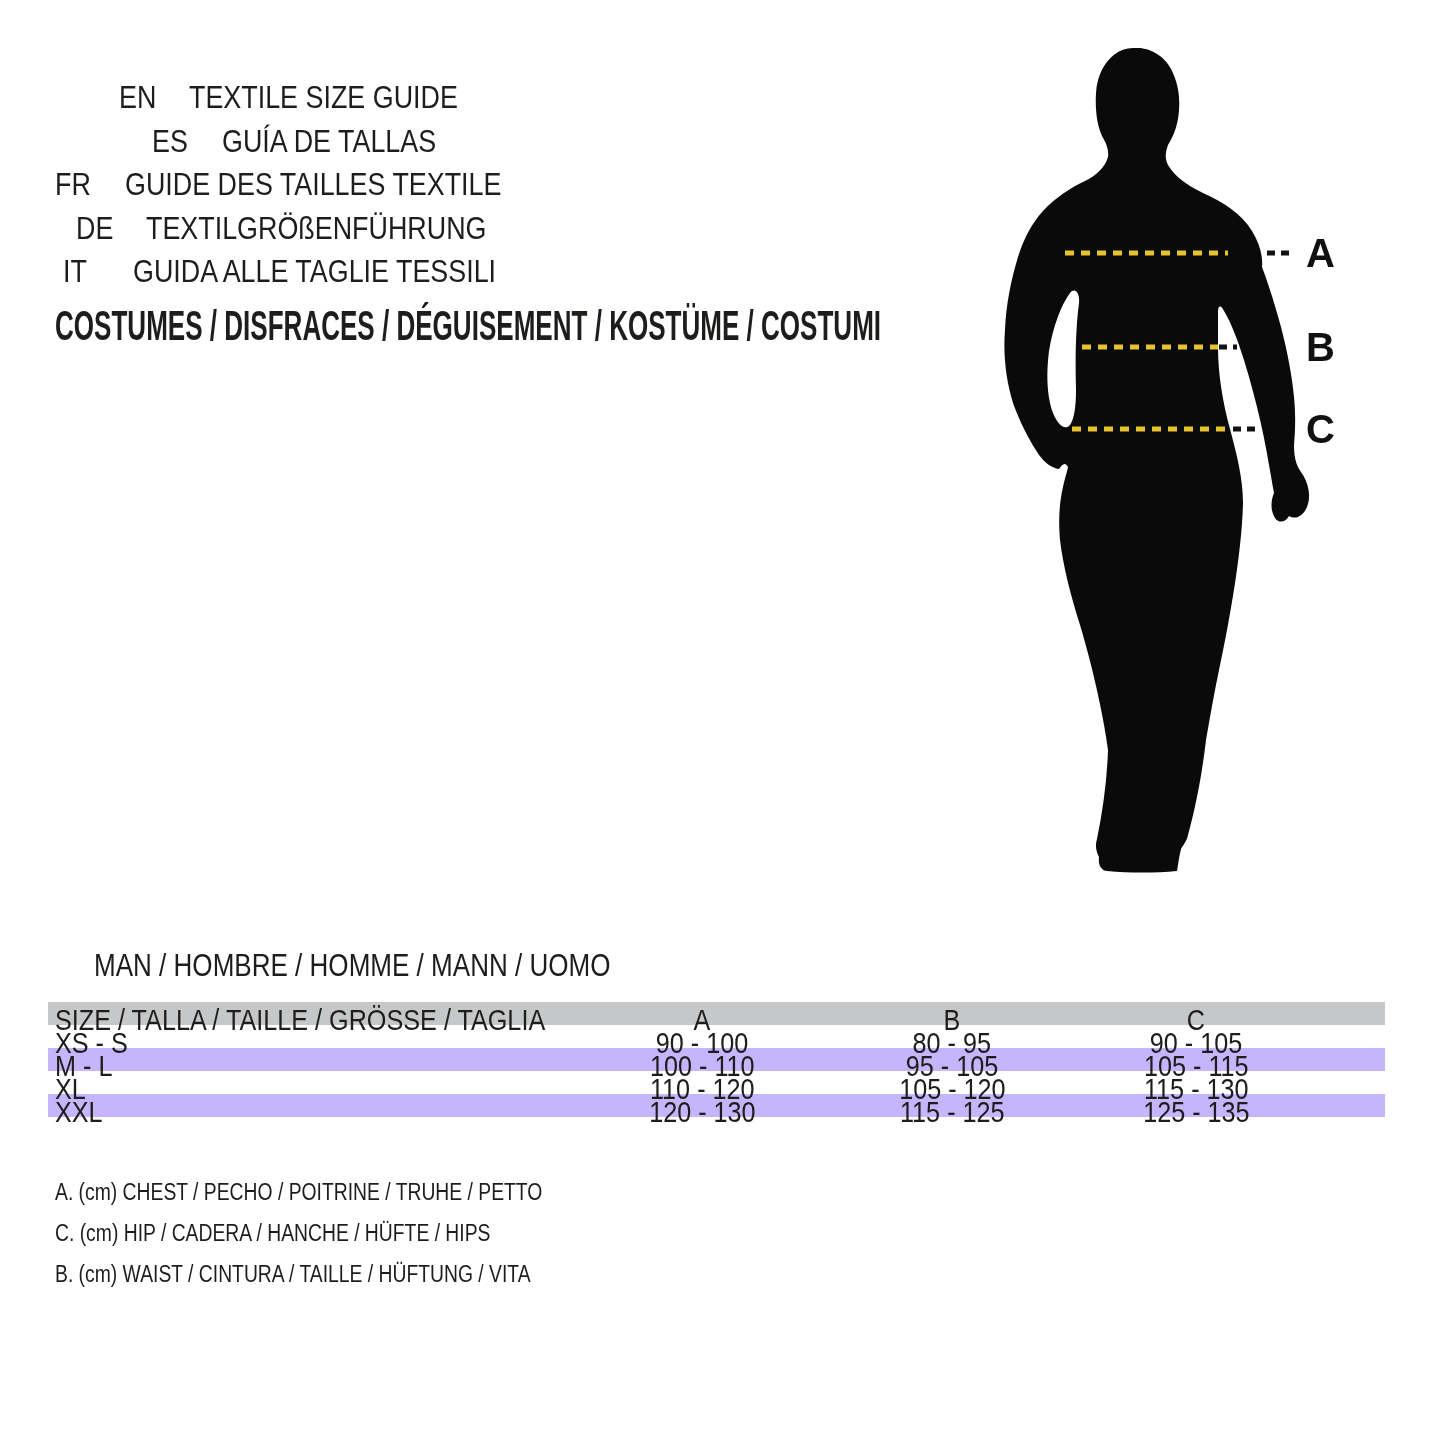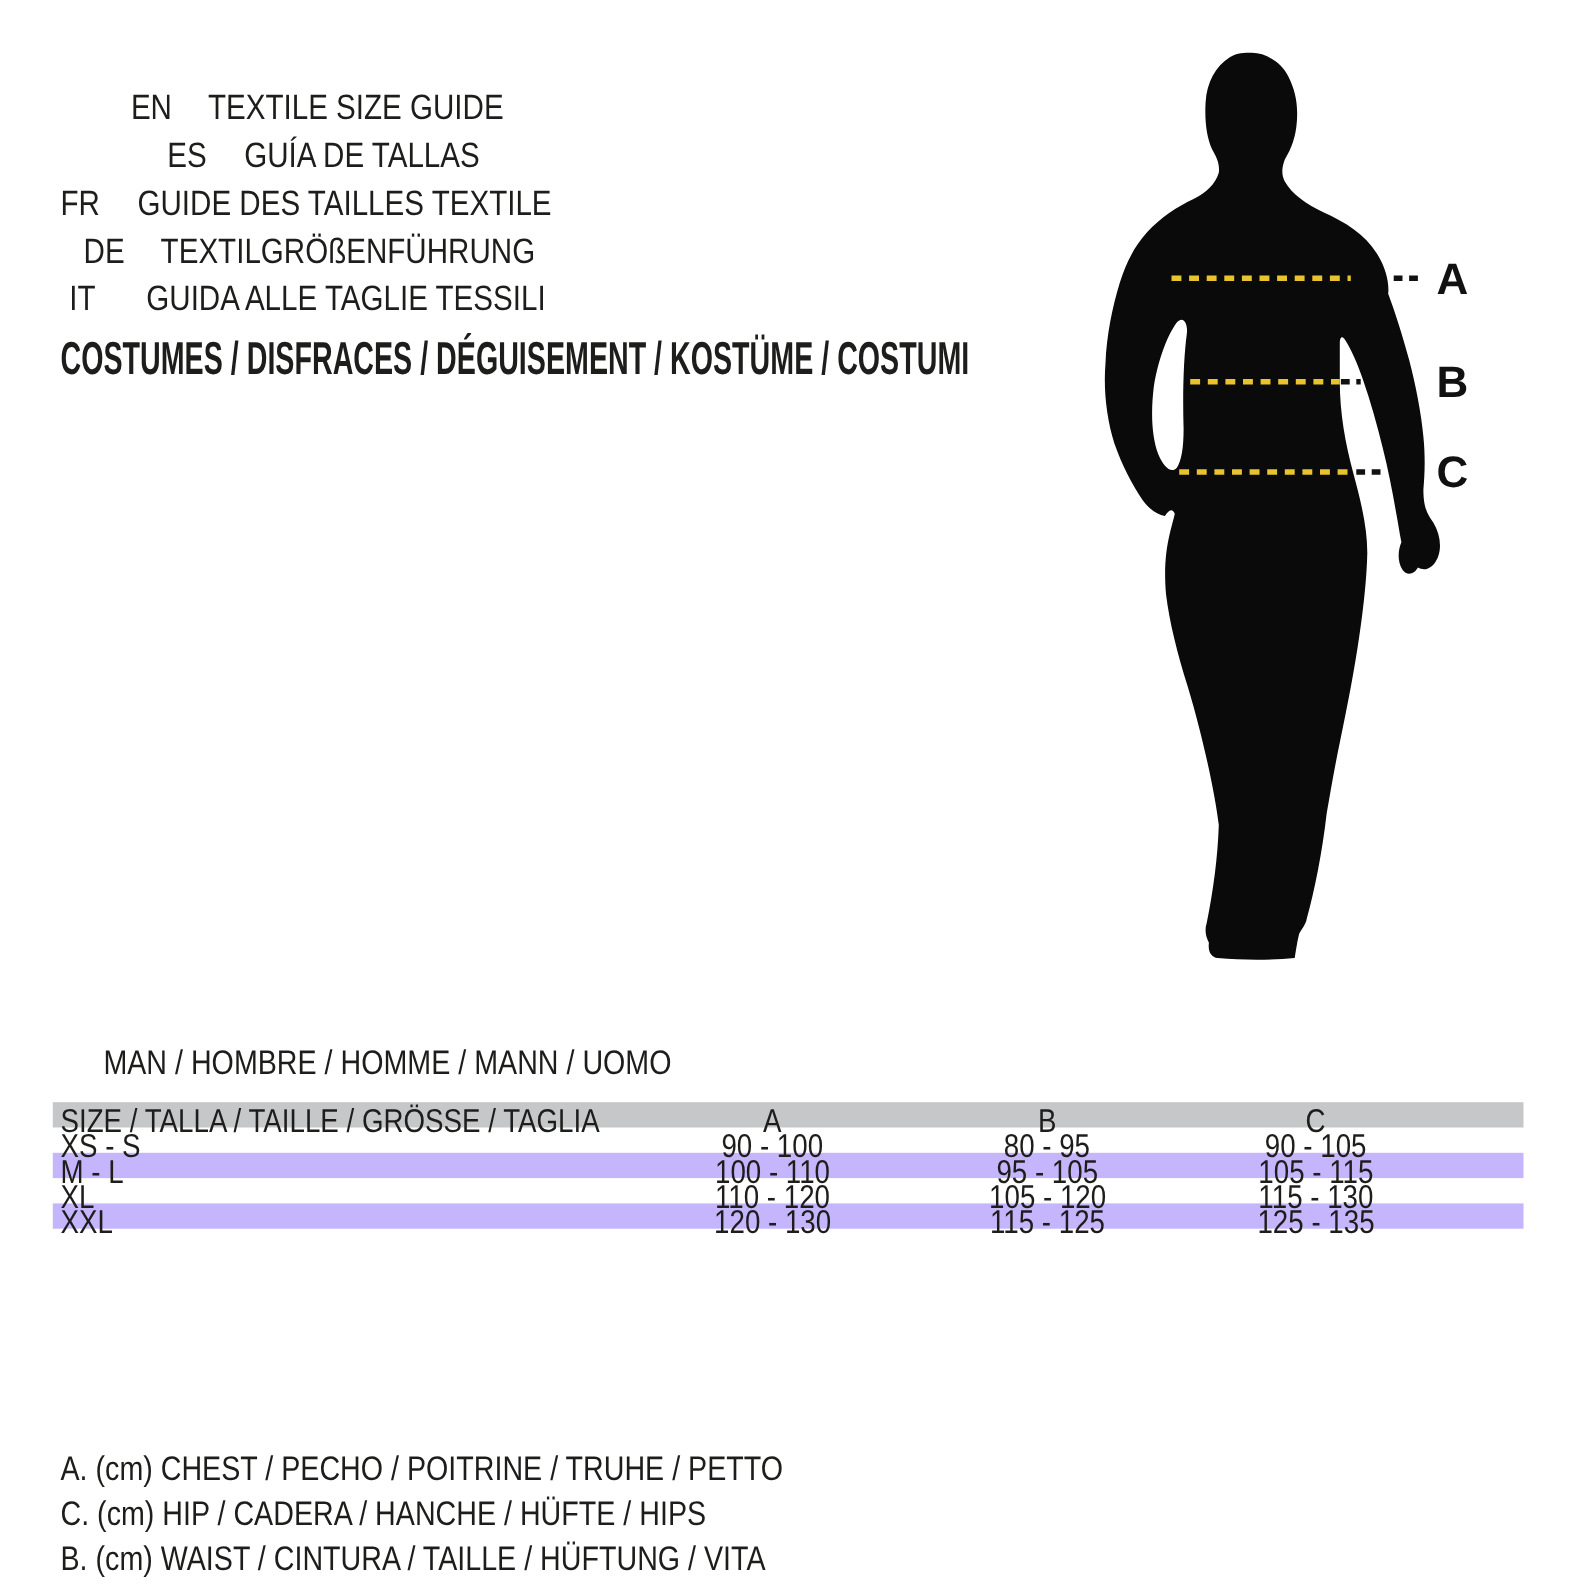--- a/index.html
+++ b/index.html
@@ -23,21 +23,21 @@
 
   .man-heading{position:absolute;left:55px;top:944px;font-size:31px;line-height:44px;margin-left:39px;}
 
   .size-table{position:absolute;left:48px;top:1002px;width:1337px;font-size:30px;}
   .t-row{display:grid;grid-template-columns:529px 250px 250px 238px 70px;height:23px;line-height:35px;align-items:center;}
   .t-row.header{background:#c6c7c9;}
   .t-row.alt{background:#c4b5fd;}
   .t-cell-label{padding-left:7px;text-align:left;overflow:visible;}
   .t-cell-num{text-align:center;}
 
-  .legend{position:absolute;left:55px;top:1314px;font-size:31px;line-height:41px;}
+  .legend{position:absolute;left:55px;top:1172px;font-size:23px;line-height:41px;}
 
   svg text{font-family:"Liberation Sans","DejaVu Sans",sans-serif;}
 </style>
 </head>
 <body>
 
 <div class="lang-list">
   <div class="lang-row">
     <span class="lang-code"><span class="cx">EN</span></span>
     <span class="cx">TEXTILE SIZE GUIDE</span>

